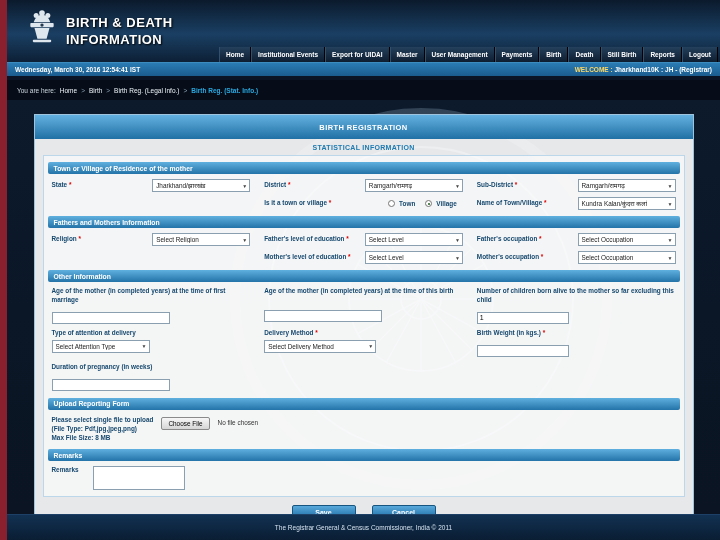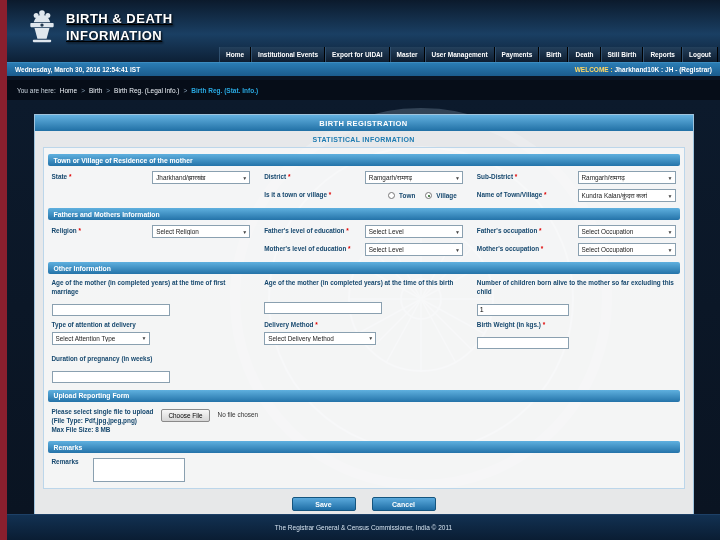--- a/index.html
+++ b/index.html
@@ -4,21 +4,21 @@
 <style>
   * { box-sizing: border-box; margin: 0; padding: 0; }
   html,body { width:720px; height:540px; overflow:hidden; }
   body { font-family:"Liberation Sans", sans-serif; background:#04070d; position:relative; }
 
   .left-strip { position:absolute; left:0; top:0; width:7px; height:540px; background:#8a1f2e; z-index:6; }
   .frame { position:absolute; left:7px; top:0; width:713px; height:540px; display:flex; flex-direction:column; background:#0a1626; }
 
   
   .topbar { height:62px; position:relative; background:linear-gradient(180deg,#0b1a2c 0%,#1a3f63 55%,#0d2036 100%); flex:0 0 auto; }
-  .brand { display:flex; align-items:center; gap:9px; padding:7px 0 0 20px;text-decoration:underline; }
+  .brand { display:flex; align-items:flex-end; gap:9px; padding:7px 0 0 20px; }
   .emblem { width:30px; height:42px; }
   .titles { color:#fff; font-weight:bold; font-size:13px; letter-spacing:.5px; line-height:1.3; text-shadow:1px 1px 2px #000; }
   .mainnav { position:absolute; right:2px; bottom:0; display:flex; height:15px; }
   .nav-item { display:flex; align-items:center; padding:0 6px; font-size:6.5px; font-weight:bold; color:#fff;
     background:linear-gradient(#24405c,#0d1d30); border-left:1px solid #30506f; border-right:1px solid #000; cursor:pointer; white-space:nowrap; }
 
   
   .statusbar { height:14px; flex:0 0 auto; background:linear-gradient(#2a7cb4,#1b5c8e); color:#fff; font-size:6.5px; font-weight:bold;
     display:flex; justify-content:space-between; align-items:center; padding:0 8px; border-top:1px solid #3c8cc0; }
   .welcome .wl { color:#ffd966; }
@@ -29,21 +29,21 @@
     padding:0 10px; font-size:6.5px; color:#cdd7e0; }
   .bc-link { color:#eef3f8; cursor:pointer; }
   .bc-sep { color:#8aa0b4; }
   .bc-current { color:#29a8e0; font-weight:bold; }
 
   
   .content { flex:1 1 auto; position:relative; overflow:hidden; background:linear-gradient(#0c1a2c,#0a1422); }
   .watermark { position:absolute; left:58%; top:48%; transform:translate(-50%,-50%); width:400px; height:400px; opacity:.5; z-index:0; pointer-events:none; }
 
   .panel { position:relative; z-index:2; width:660px; margin:14px auto 0; background:rgba(255,255,255,.9); border:1px solid #9fc4de; padding-bottom:7px; }
-  .panel-title { height:16px; background:linear-gradient(#63b1e0,#2170a5); color:#fff; font-weight:bold; font-size:7.5px;
+  .panel-title { height:24px; background:linear-gradient(#63b1e0,#2170a5); color:#fff; font-weight:bold; font-size:7.5px;
     display:flex; align-items:center; justify-content:center; letter-spacing:.4px; }
   .panel-subtitle { text-align:center; color:#1d7ab0; font-weight:bold; font-size:7px; margin:5px 0 4px; letter-spacing:.3px; }
   .form-box { margin:0 8px; border:1px solid #bcd6ea; background:rgba(255,255,255,.55); padding:3px 4px 4px; }
 
   .sec-head { height:12px; background:linear-gradient(#5fb0df,#2473a9); color:#fff; font-size:6.8px; font-weight:bold;
     display:flex; align-items:center; padding:0 6px; border-radius:2px; margin:3px 0 2px; }
   .grid3 { display:grid; grid-template-columns:1fr 1fr 1fr; column-gap:14px; row-gap:5px; padding:3px 4px; }
   .cell { min-height:13px; }
   .cell.inline { display:flex; align-items:center; gap:5px; }
   .lbl { font-size:6.4px; color:#16486e; font-weight:bold; line-height:1.35; }

